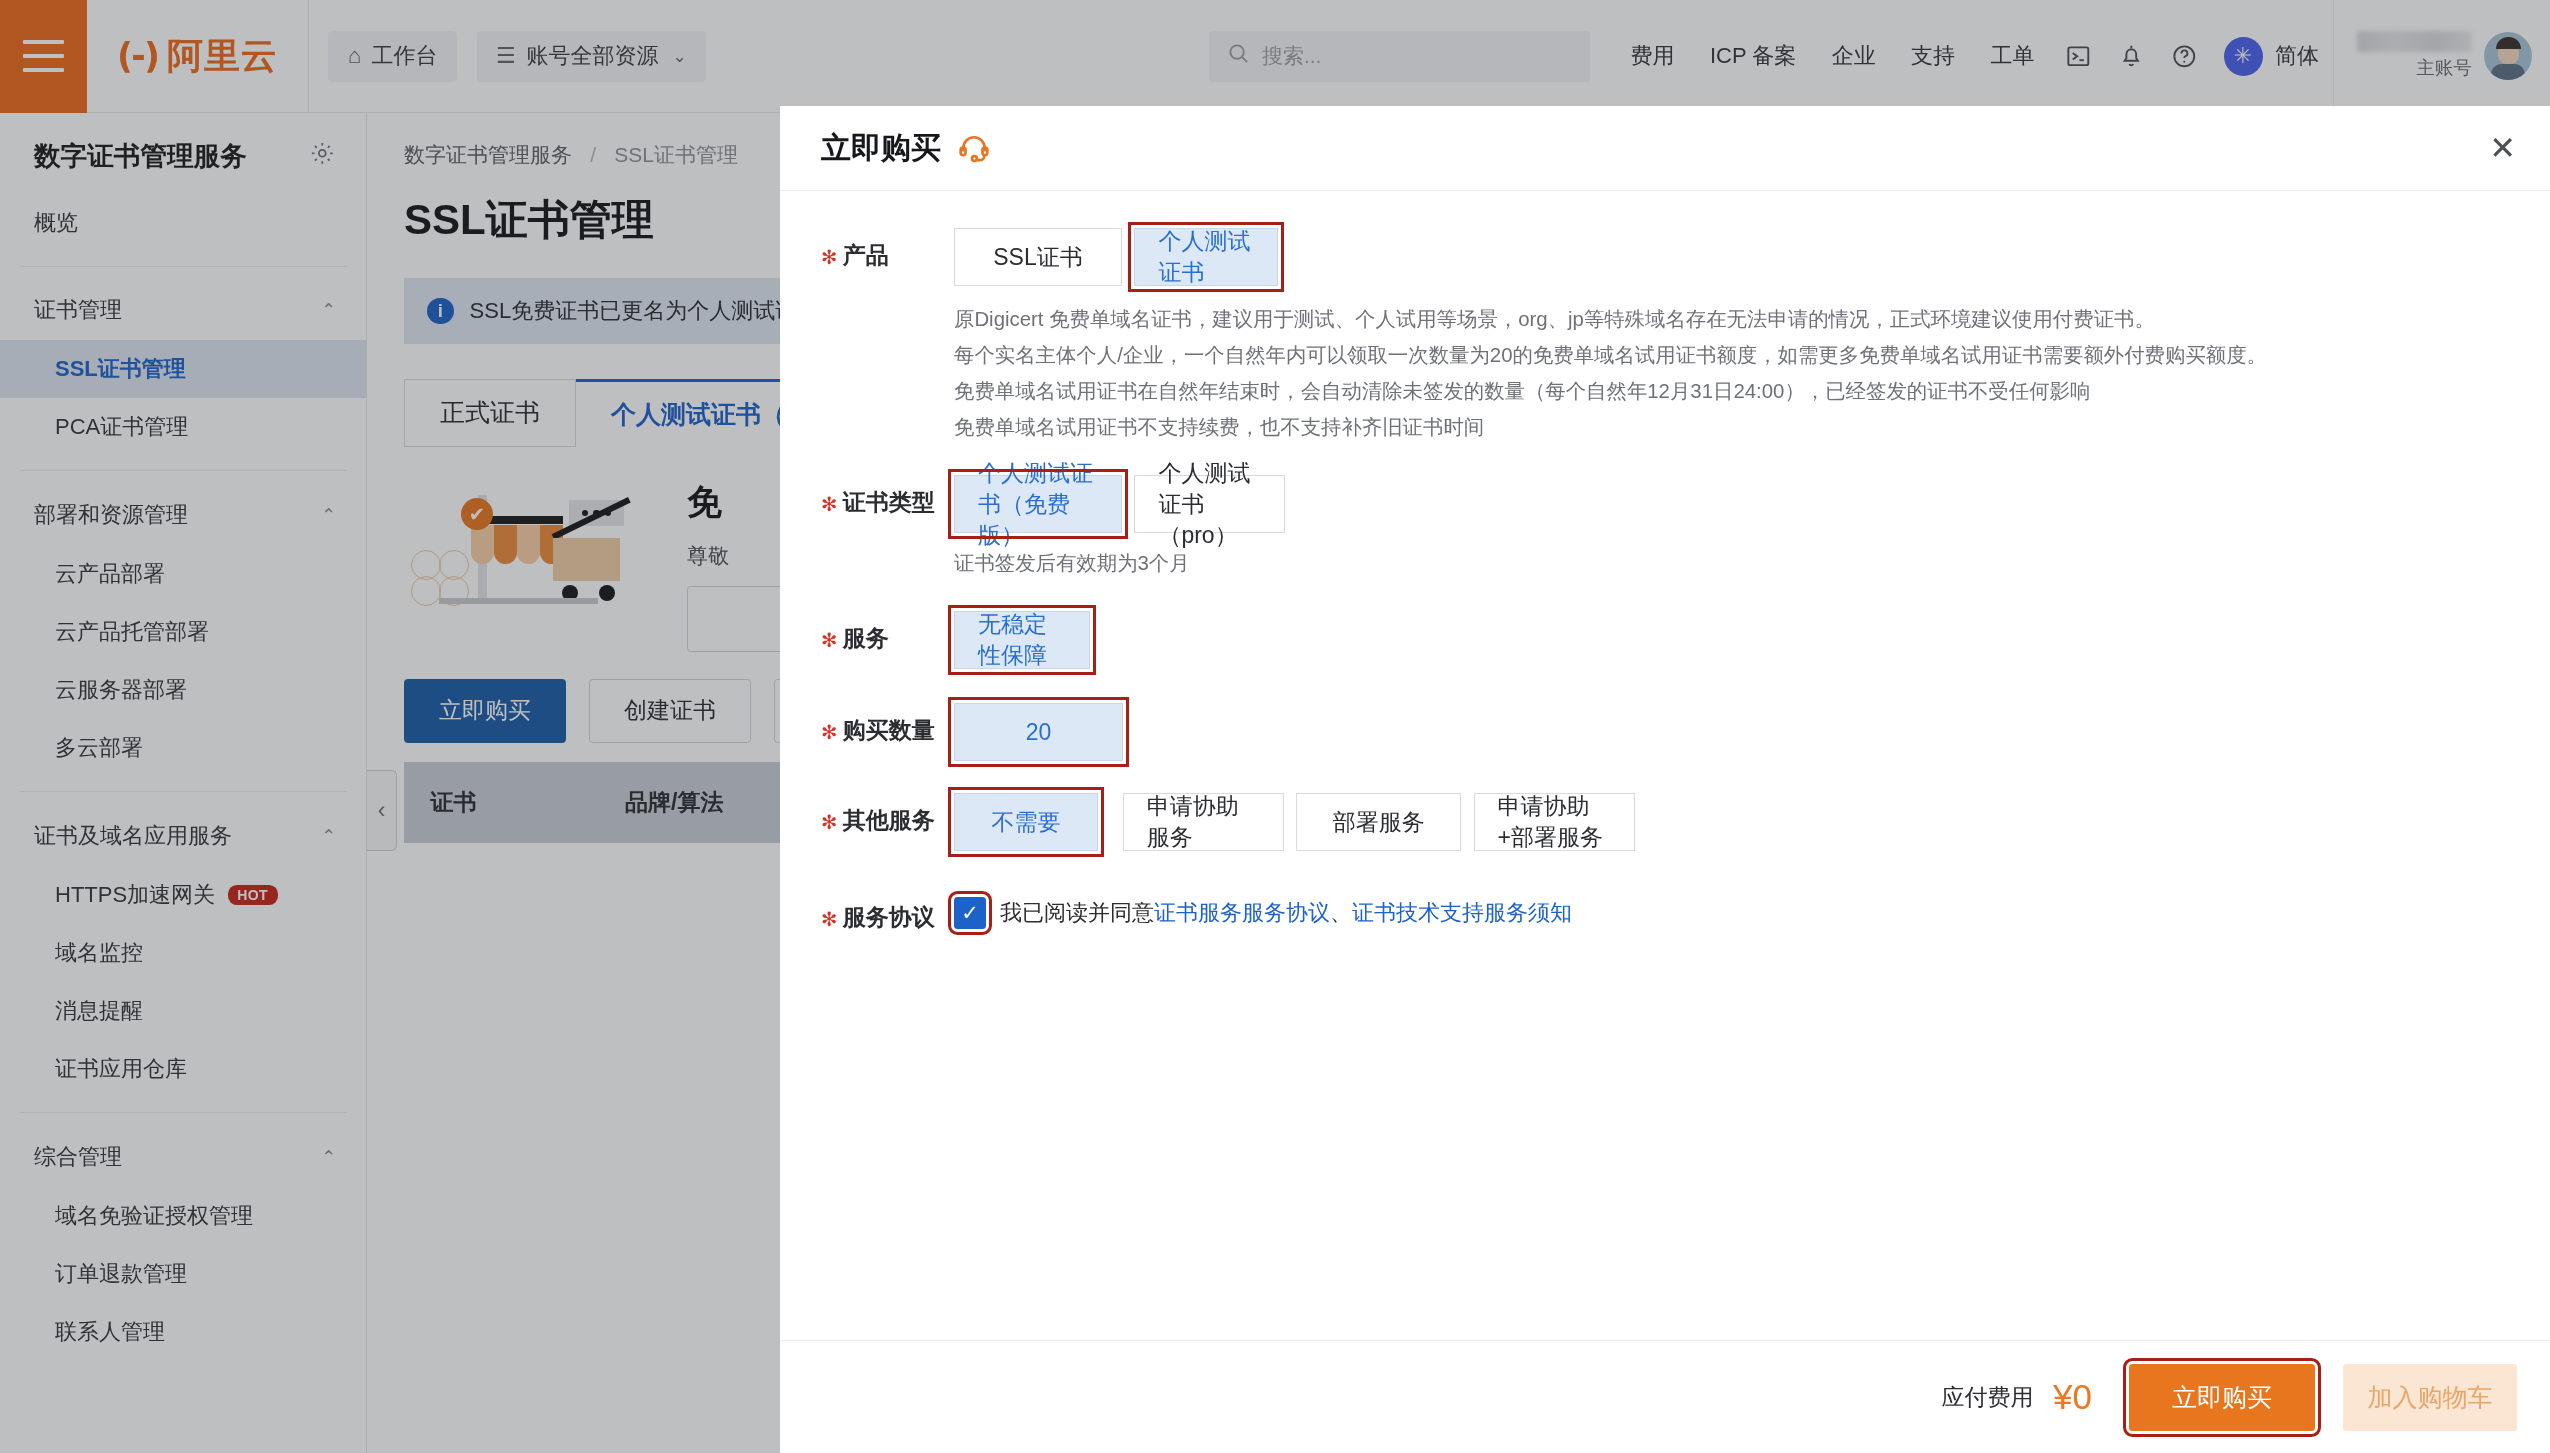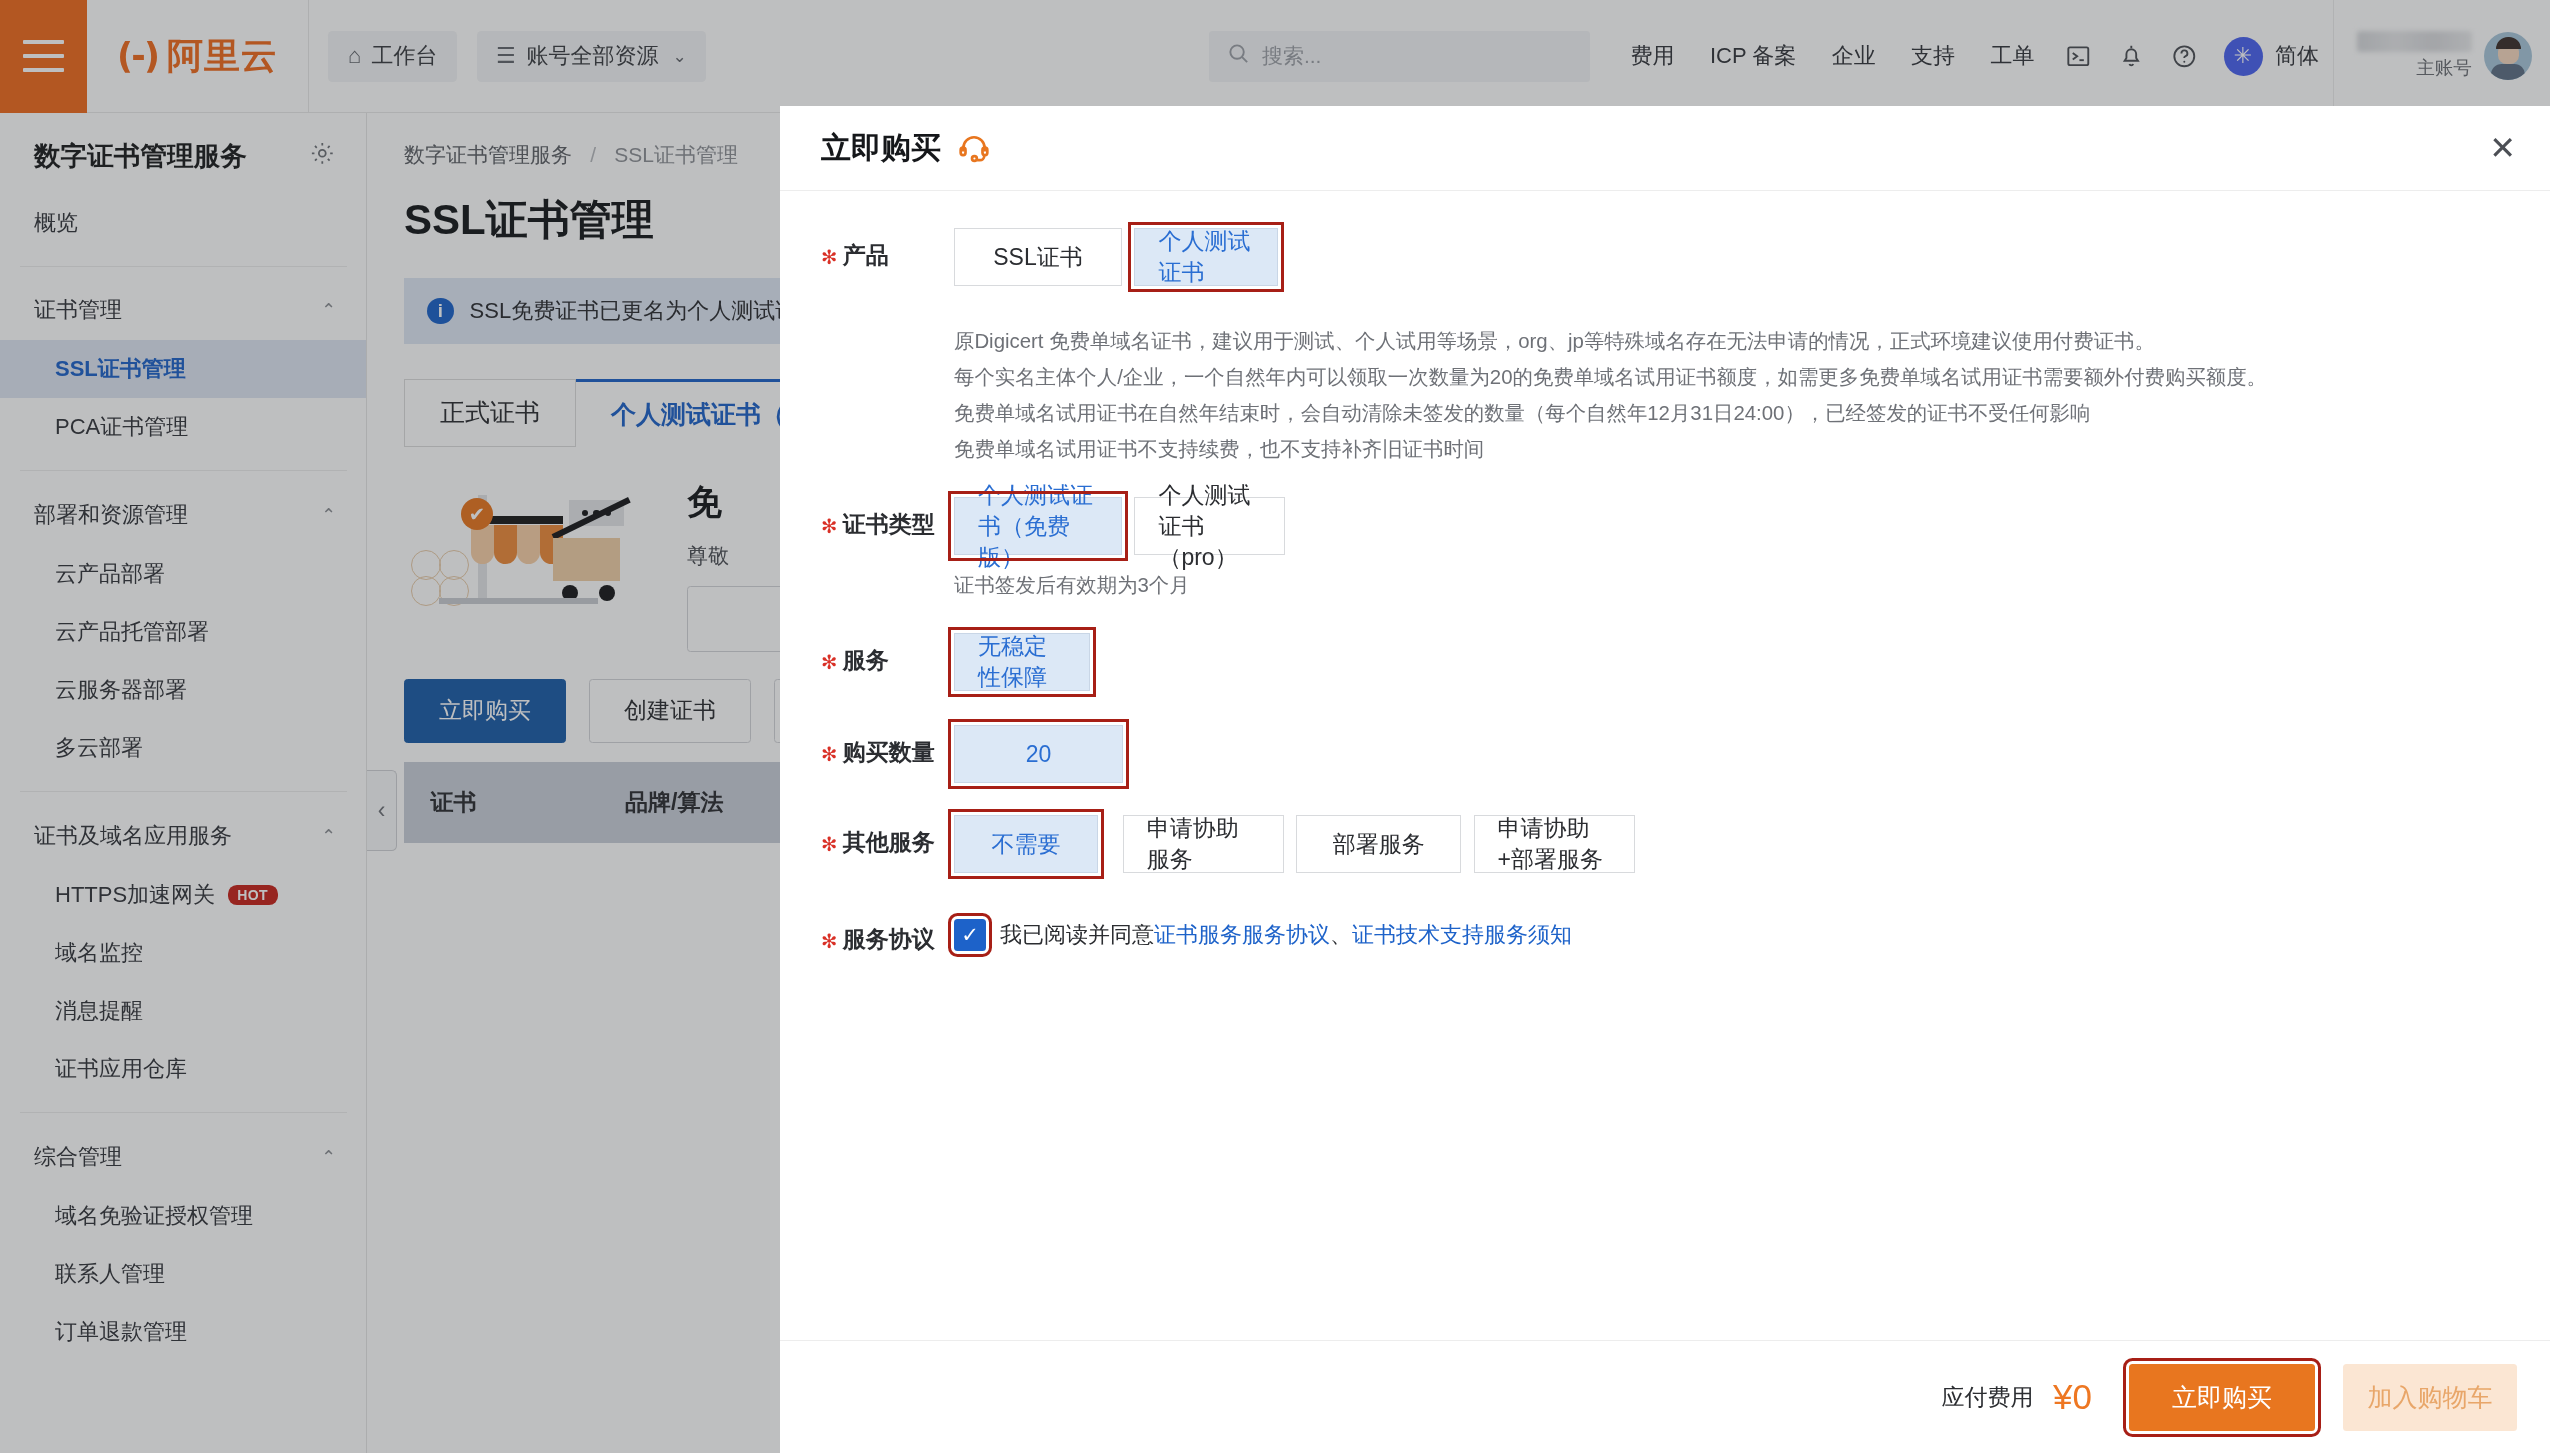--- a/index.html
+++ b/index.html
@@ -200,21 +200,21 @@
   .form-label .req{ color:#d93026; margin-right:5.3px; font-size:19.5px; vertical-align:middle;}
   .form-ctl{ flex:1 1 auto; }
   .opt-row{ display:flex; gap:0px; align-items:stretch; }
   .opt{
     min-width:136px; height:58px; border:0.9px solid #d8dadd; background:#fff;
     display:flex; align-items:center; justify-content:center;
     font-size:23px; color:#2b2d31; padding:0 23px; cursor:pointer; margin-right:12.4px;
   }
   .opt.sel{ background:#dce8f6; border-color:#c9d6e6; color:#2a6ed2; }
   .hl{ outline:3.5px solid #a71f16; outline-offset:3.5px; }
-  .desc{ margin-top:37px; font-size:20.4px; color:#6e7177; line-height:36px; }
+  .desc{ margin-top:15px; font-size:20.4px; color:#6e7177; line-height:36px; }
   .hint{ margin-top:16px; font-size:20.4px; color:#6e7177; }
   .agree{ display:flex; align-items:center; gap:14px; padding-top:7px;}
   .cbx{
     width:32px;height:32px;border-radius:3.5px;background:#1d62c9;
     display:flex;align-items:center;justify-content:center;color:#fff;font-size:21px;
     cursor:pointer; flex:0 0 auto;
   }
   .agree .txt{ font-size:22px; color:#2b2d31; }
   .agree .txt a{ color:#1d62c9; text-decoration:none; cursor:pointer; }
   #fee-label{ font-size:23px; color:#2b2d31; }
@@ -371,24 +371,24 @@
   <div class="side-sep"></div>
 
   <div class="side-group">
     <span>综合管理</span>
     <span class="chev">⌃</span>
   </div>
   <div class="side-item">
     <span>域名免验证授权管理</span>
   </div>
   <div class="side-item">
+    <span>订单退款管理</span>
+  </div>
+  <div class="side-item">
     <span>联系人管理</span>
-  </div>
-  <div class="side-item">
-    <span>订单退款管理</span>
   </div>
 </div>
 
 <div id="content">
   <div id="breadcrumb">
     <span>数字证书管理服务</span>
     <span class="sep">/</span>
     <span class="cur">SSL证书管理</span>
   </div>
   <div id="pagetitle">SSL证书管理</div>

